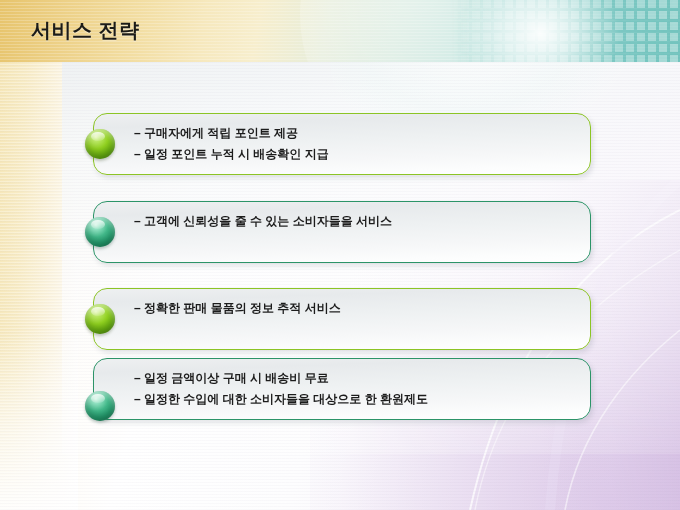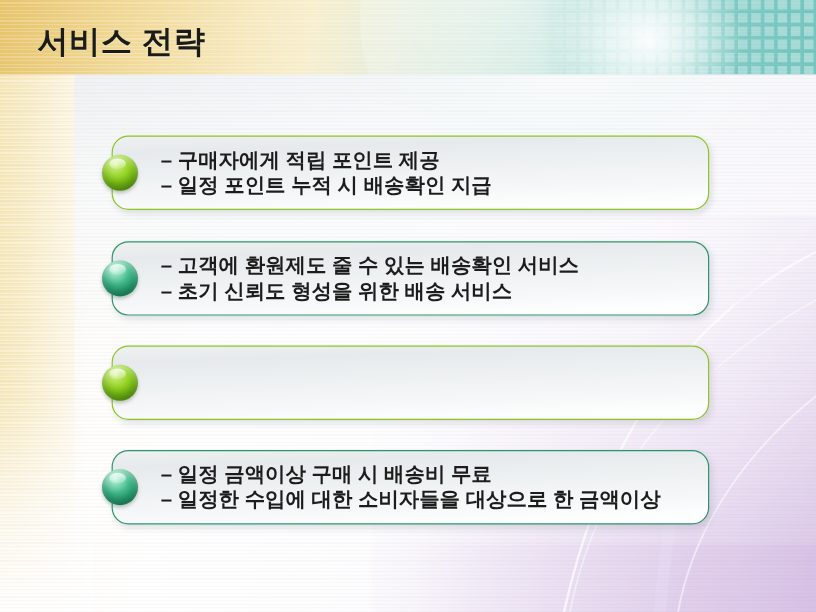--- a/index.html
+++ b/index.html
@@ -184,21 +184,21 @@
       rgba(247,249,250,0.88) 18%,
       rgba(253,253,254,0.72) 45%,
       rgba(255,255,255,0.45) 72%,
       rgba(255,255,255,0.12) 100%);
   }
 
   
   .title {
     position: absolute;
     left: 31px; top: 17px;
-    font-size: 26px;
+    font-size: 20px;
     font-weight: bold;
     color: #1b1b18;
     letter-spacing: 0.5px;
     text-shadow: 0 1px 1px rgba(255,255,255,0.45);
     white-space: nowrap;
   }
 
   
   .box {
     position: absolute;
@@ -217,21 +217,21 @@
     box-shadow: 2px 3px 5px rgba(120,130,140,0.20);
     box-sizing: border-box;
   }
   .box.teal {
     border-color: #2c9468;
   }
   .box-text {
     position: absolute;
     left: 40px;
     top: 9px;
-    font-size: 17px;
+    font-size: 12px;
     font-weight: bold;
     color: #1c1c1c;
     line-height: 21px;
     white-space: nowrap;
   }
 
   
   .orb {
     position: absolute;
     left: 85px;
@@ -333,33 +333,33 @@
   <div class="box" style="top:113px">
     <div class="box-text">
       <div>– 구매자에게 적립 포인트 제공</div>
       <div>– 일정 포인트 누적 시 배송확인 지급</div>
     </div>
   </div>
   <div class="orb" style="top:129px"></div>
 
   <div class="box teal" style="top:201px">
     <div class="box-text">
-      <div>– 고객에 환원제도 줄 수 있는 배송확인 서비스</div>
-      <div>– 초기 신뢰도 형성을 위한 배송 서비스</div>
+      <div>– 고객에 신뢰성을 줄 수 있는 소비자들을 서비스</div>
     </div>
   </div>
   <div class="orb teal" style="top:217px"></div>
 
   <div class="box" style="top:288px">
     <div class="box-text">
+      <div>– 정확한 판매 물품의 정보 추적 서비스</div>
     </div>
   </div>
   <div class="orb" style="top:304px"></div>
 
-  <div class="box teal" style="top:375px">
+  <div class="box teal" style="top:358px">
     <div class="box-text">
       <div>– 일정 금액이상 구매 시 배송비 무료</div>
-      <div>– 일정한 수입에 대한 소비자들을 대상으로 한 금액이상</div>
+      <div>– 일정한 수입에 대한 소비자들을 대상으로 한 환원제도</div>
     </div>
   </div>
   <div class="orb teal" style="top:391px"></div>
 
 </div>
 
 </body></html>

